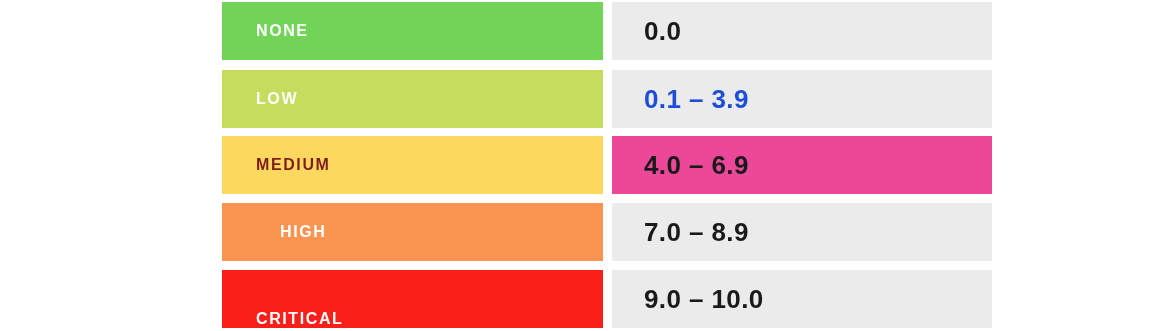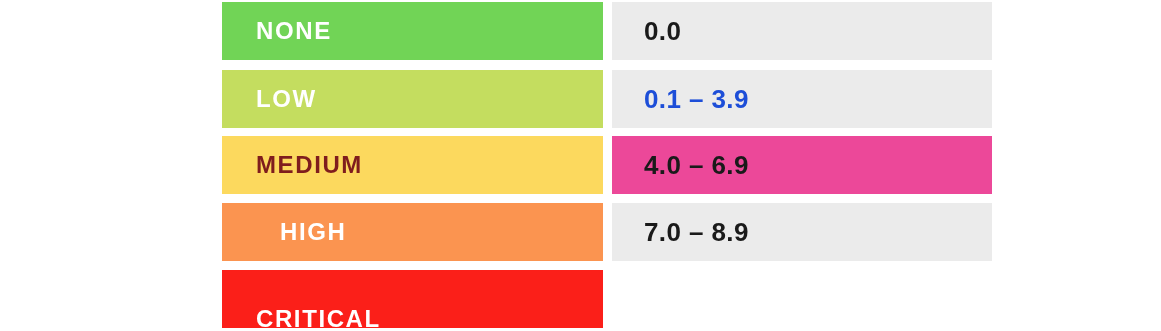--- a/index.html
+++ b/index.html
@@ -31,21 +31,21 @@
   }
   .severity-label-cell {
     width: 381px;
     display: flex;
     align-items: center;
     box-sizing: border-box;
     padding-left: 34px;
   }
   .severity-label-text {
     color: #ffffff;
-    font-size: 24px;
+    font-size: 16px;
     font-weight: bold;
     letter-spacing: 1.6px;
     line-height: 1;
     white-space: nowrap;
   }
   .severity-spacer {
     width: 9px;
     background: #ffffff;
   }
   .severity-range-cell {
@@ -108,15 +108,18 @@
     <div class="severity-range-cell" style="background: rgb(235, 235, 235);">
       <span class="severity-range-text" style="color: rgb(26, 26, 26);">7.0 – 8.9</span>
     </div>
   </div>
 
   <div class="severity-row" style="top: 270px; height: 58px;">
     <div class="severity-label-cell" style="background: rgb(251, 31, 25);">
       <span class="severity-label-text" style="color: #ffffff; margin-top: 40px;">CRITICAL</span>
     </div>
     <div class="severity-spacer"></div>
+    <div class="severity-range-cell" style="background: rgb(235, 235, 235);">
+      <span class="severity-range-text" style="color: rgb(26, 26, 26);">9.0 – 10.0</span>
+    </div>
   </div>
 
 </div>
 
 </body></html>

